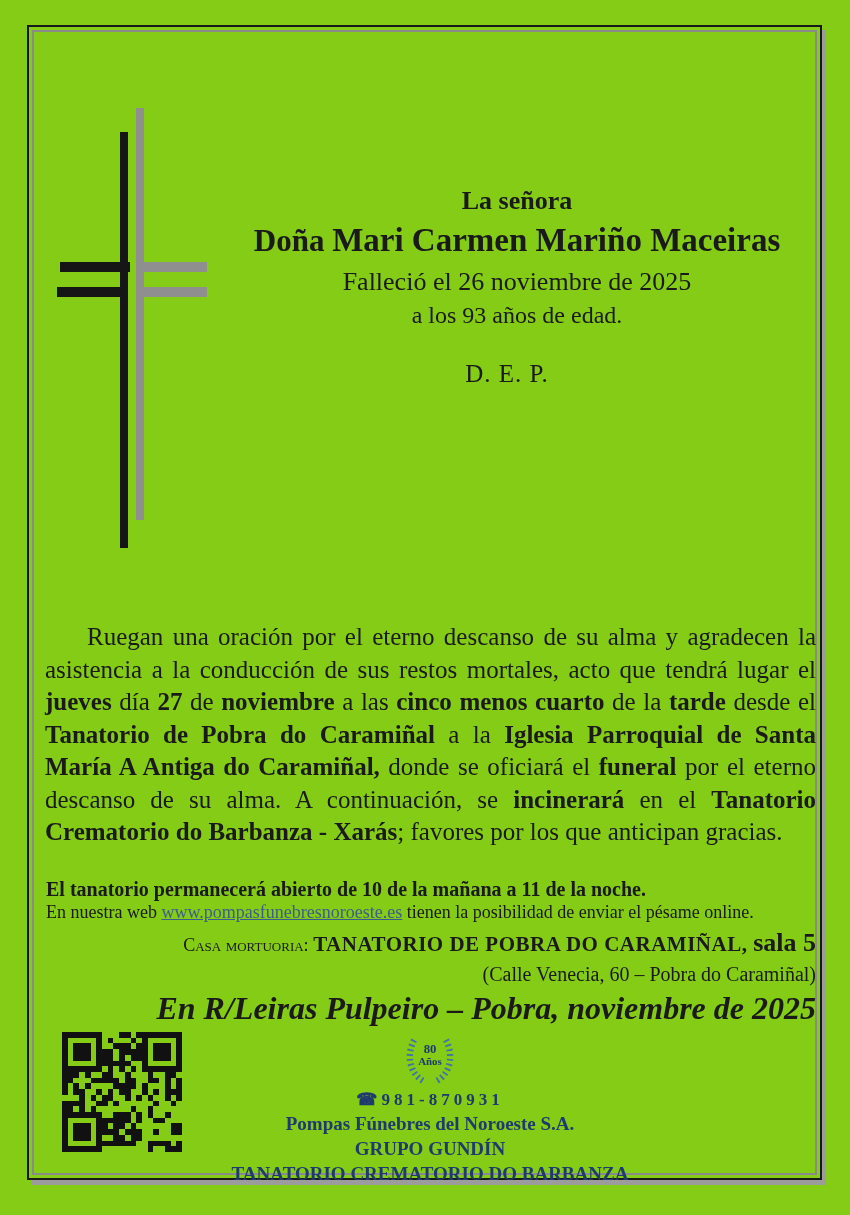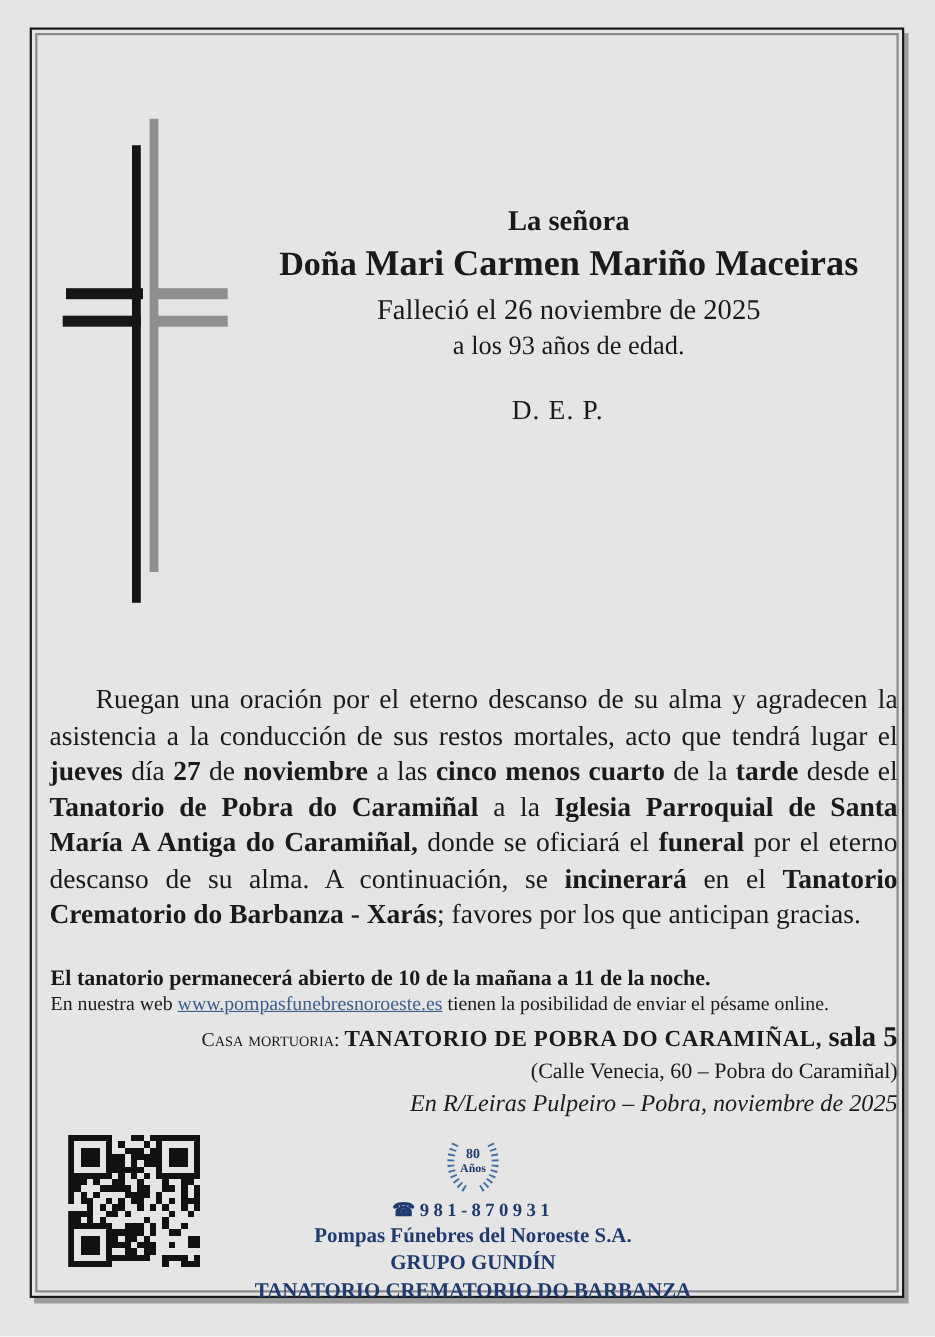--- a/index.html
+++ b/index.html
@@ -1,21 +1,21 @@
 <!DOCTYPE html>
 <html><head>
 <meta charset="utf-8">
 <style>
   html,body{margin:0;padding:0;background:#ffffff;}
   body{
     width:850px;height:1215px;
     font-family:"Liberation Serif","DejaVu Serif",serif;
     color:#1a1a1a;
   }
-  #page{position:relative;width:850px;height:1215px;overflow:hidden;background:#e5e5e5;}
+  #page{position:relative;width:850px;height:1215px;overflow:hidden;background:#84cc16;}
 
   
   .frame{position:absolute;left:27px;top:25px;right:28px;bottom:35px;
          border:2px solid #181818;box-shadow:4px 5px 0 #9c9c9c;}
   .frame-inner{position:absolute;inset:3px;border:2px solid #8a8a8a;}
 
   
   .bar{position:absolute;}
   .bar.black{background:#161616;}
   .bar.gray{background:#8f8f8f;}
@@ -49,21 +49,21 @@
   .hours{position:absolute;left:46px;top:878px;font-size:20px;font-weight:bold;}
   .webline{position:absolute;left:46px;top:902px;font-size:18px;}
   .webline a{color:#3b5e8e;text-decoration:underline;cursor:pointer;}
 
   .mortuary{position:absolute;right:34px;top:928px;width:745px;text-align:right;}
   .mortuary-line1{white-space:nowrap;}
   .mortuary-label{font-variant:small-caps;font-size:18px;}
   .mortuary-name{font-size:21px;font-weight:600;letter-spacing:.5px;}
   .mortuary-room{font-size:26px;font-weight:bold;}
   .mortuary-address{font-size:20px;margin-top:5px;}
-  .mortuary-dateline{font-size:22px;font-weight:normal;font-style:italic;margin-top:4px;}
+  .mortuary-dateline{font-size:32px;font-weight:bold;font-style:italic;margin-top:4px;}
 
   .qr{position:absolute;left:62px;top:1031px;width:120px;height:122px;}
   .qr svg{width:100%;height:100%;}
 
   .footer{position:absolute;left:175px;top:1028px;width:510px;text-align:center;
           color:#1e3a6e;}
   .wreath{display:block;margin:0 auto;}
   .wreath-num{font-size:14px;font-weight:bold;fill:#1e3a6e;}
   .wreath-label{font-size:12px;font-weight:bold;fill:#1e3a6e;}
   .phone-line{font-size:17px;font-weight:bold;margin-top:1px;white-space:nowrap;}

